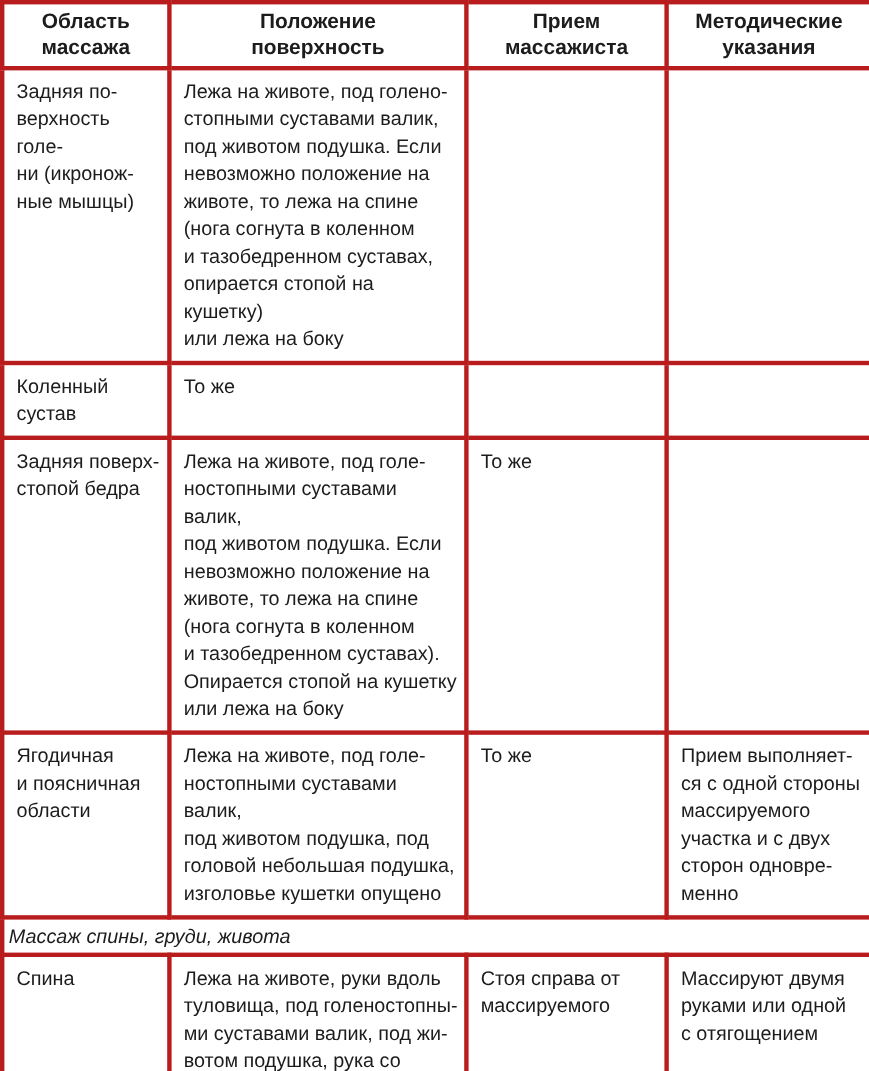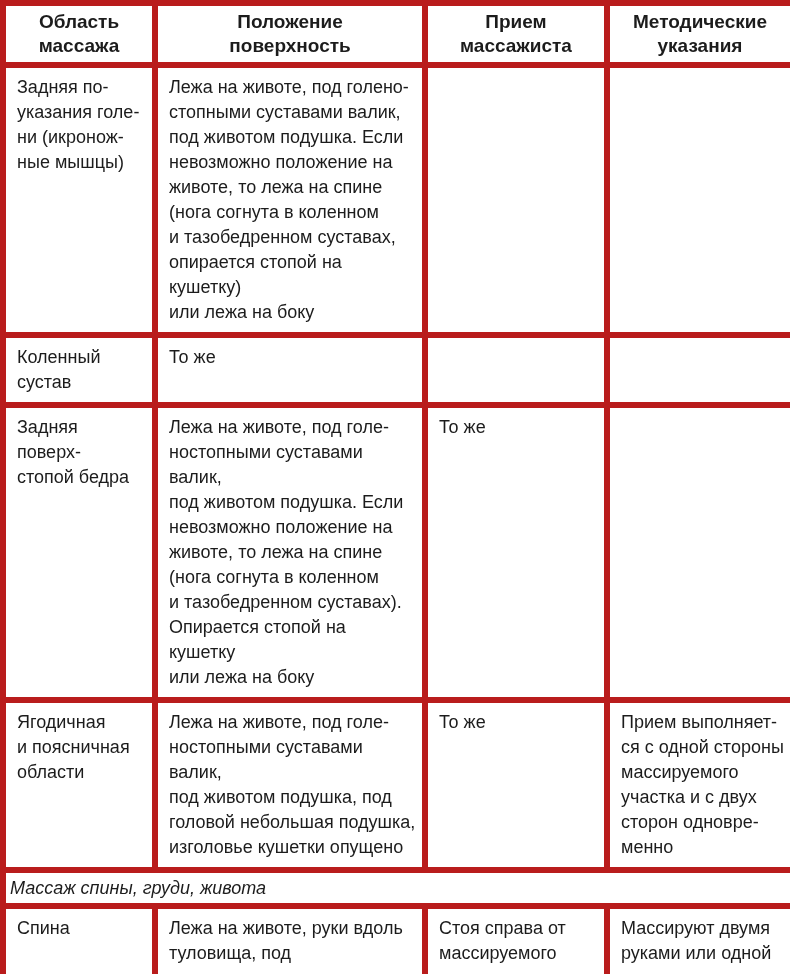--- a/index.html
+++ b/index.html
@@ -14,21 +14,21 @@
     color: #1c1c1c;
   }
   table.massage-table {
     border-collapse: collapse;
     table-layout: fixed;
     width: 790px;
     border: 3px solid #242424;
     background: #ffffff;
   }
   th, td {
-    border: 6px solid #b91c1c;
+    border: 4px solid #b91c1c;
     vertical-align: top;
     white-space: pre-line;
     overflow: hidden;
     box-sizing: border-box;
   }
   th {
     font-size: 19px;
     line-height: 24px;
     font-weight: bold;
     text-align: center;
@@ -76,21 +76,21 @@
 поверхность</th>
       <th>Прием
 массажиста</th>
       <th>Методические
 указания</th>
     </tr>
   </thead>
   <tbody>
     <tr class="h-r0">
       <td>Задняя по-
-указания голе-
+верхность голе-
 ни (икронож-
 ные мышцы)</td>
       <td>Лежа на животе, под голено-
 стопными суставами валик,
 под животом подушка. Если
 невозможно положение на
 животе, то лежа на спине
 (нога согнута в коленном
 и тазобедренном суставах,
 опирается стопой на кушетку)

